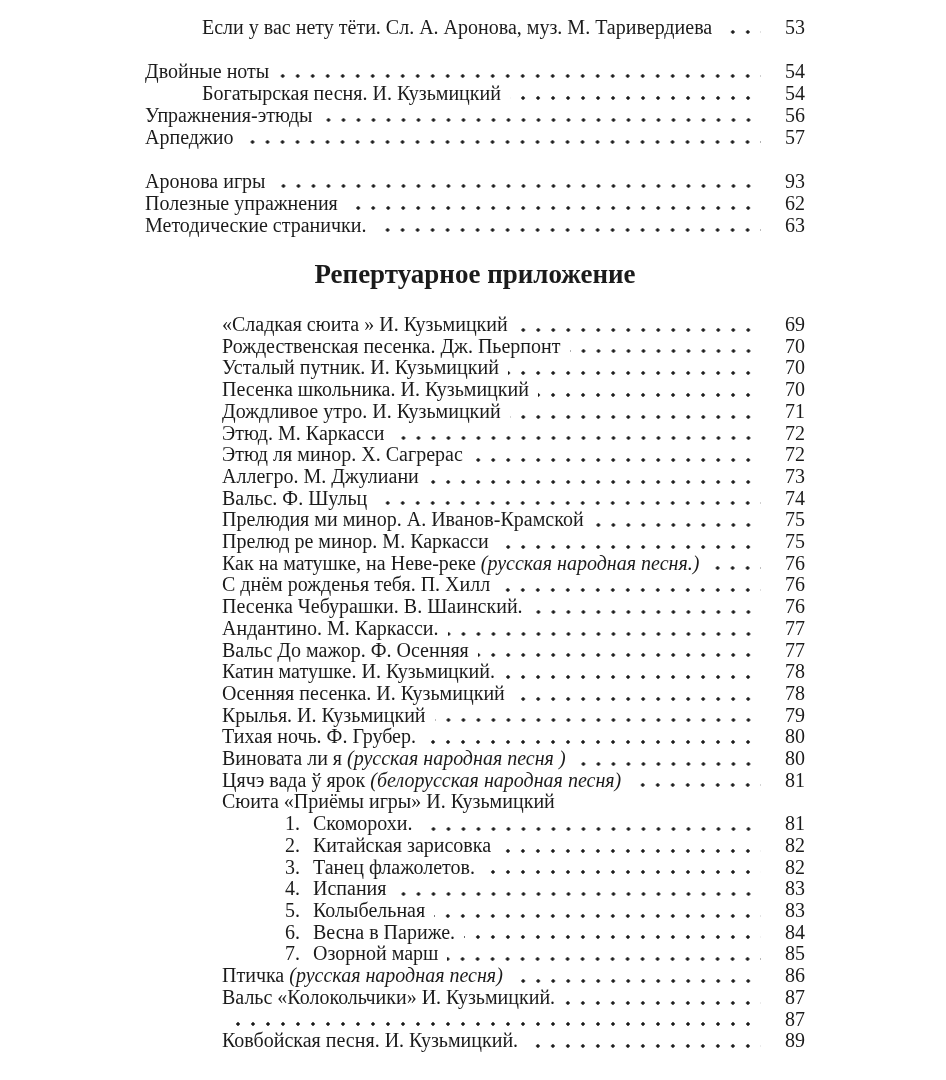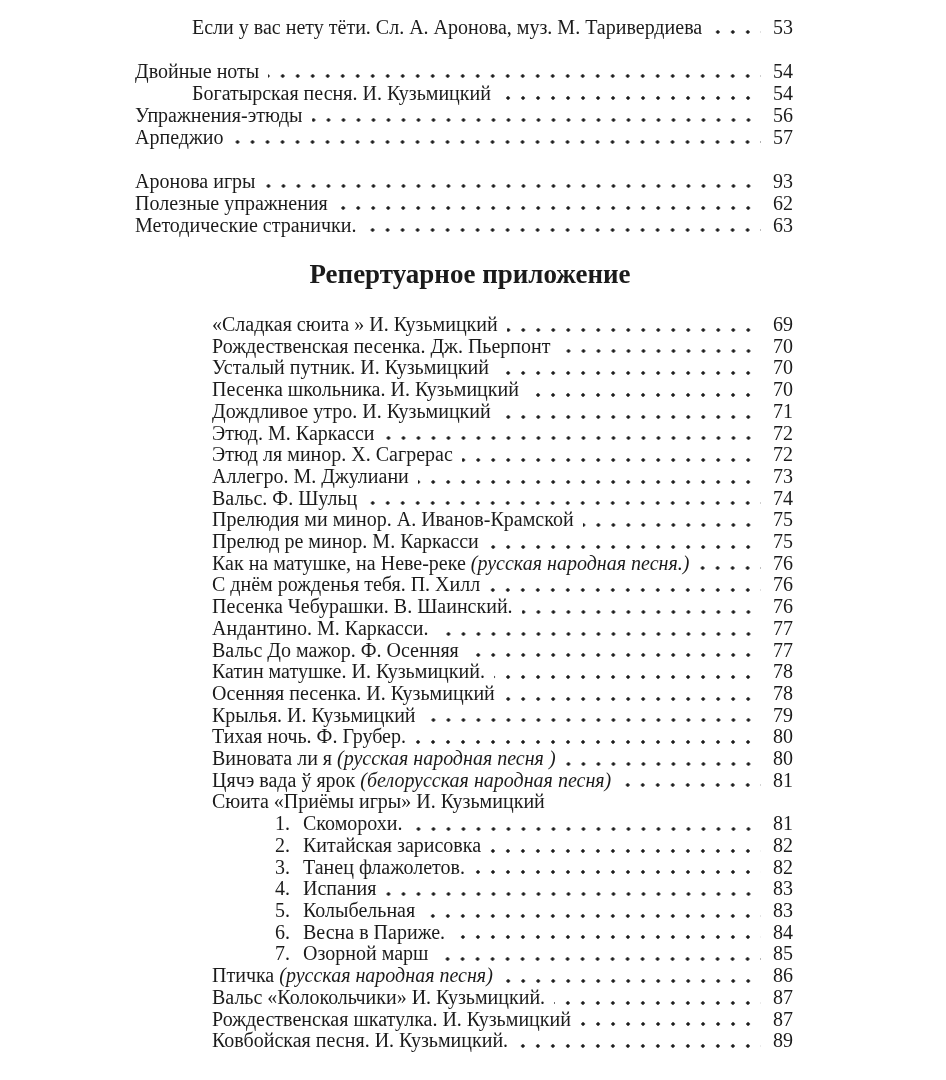--- a/index.html
+++ b/index.html
@@ -6,20 +6,21 @@
   .page {
     position: relative;
     width: 946px;
     height: 1080px;
     background: #ffffff;
     overflow: hidden;
     font-family: "Liberation Serif", "DejaVu Serif", serif;
     color: #1b1b1b;
     box-sizing: border-box;
     padding-top: 16px;
+    padding-left: 10px;
   }
   .toc-top {
     margin-left: 135px;
     margin-right: 141px; 
     line-height: 22px;
     font-size: 20px;
   }
   .repertoire {
     margin-left: 212px;
     margin-right: 141px;
@@ -48,20 +49,21 @@
     min-width: 14px;
     margin: 0 12px 4px 9px;
     background-image: radial-gradient(circle at 2px 2px, #1b1b1b 1.45px, rgba(0,0,0,0) 1.9px);
     background-size: 15px 4px;
     background-repeat: repeat-x;
     background-position: right bottom;
   }
   .pagenum {
     flex: 0 0 auto;
     width: 32px;
+    text-align: right;
   }
   .section-heading {
     margin: 23px 141px 25px 135px;
     text-align: center;
     font-size: 27px;
     line-height: 30px;
     font-weight: bold;
   }
 </style>
 </head>
@@ -347,21 +349,20 @@
   </div>
       <div class="toc-row">
     
     <span class="entry-title">Вальс «Колокольчики» И. Кузьмицкий.</span>
     
     <span class="leader"></span>
     <span class="pagenum">87</span>
   </div>
       <div class="toc-row">
     
-    <span class="entry-title">Рождественская шкатулка. И. Кузьмицкий</span>
     
     <span class="leader"></span>
     <span class="pagenum">87</span>
   </div>
       <div class="toc-row">
     
     <span class="entry-title">Ковбойская песня. И. Кузьмицкий.</span>
     
     <span class="leader"></span>
     <span class="pagenum">89</span>

